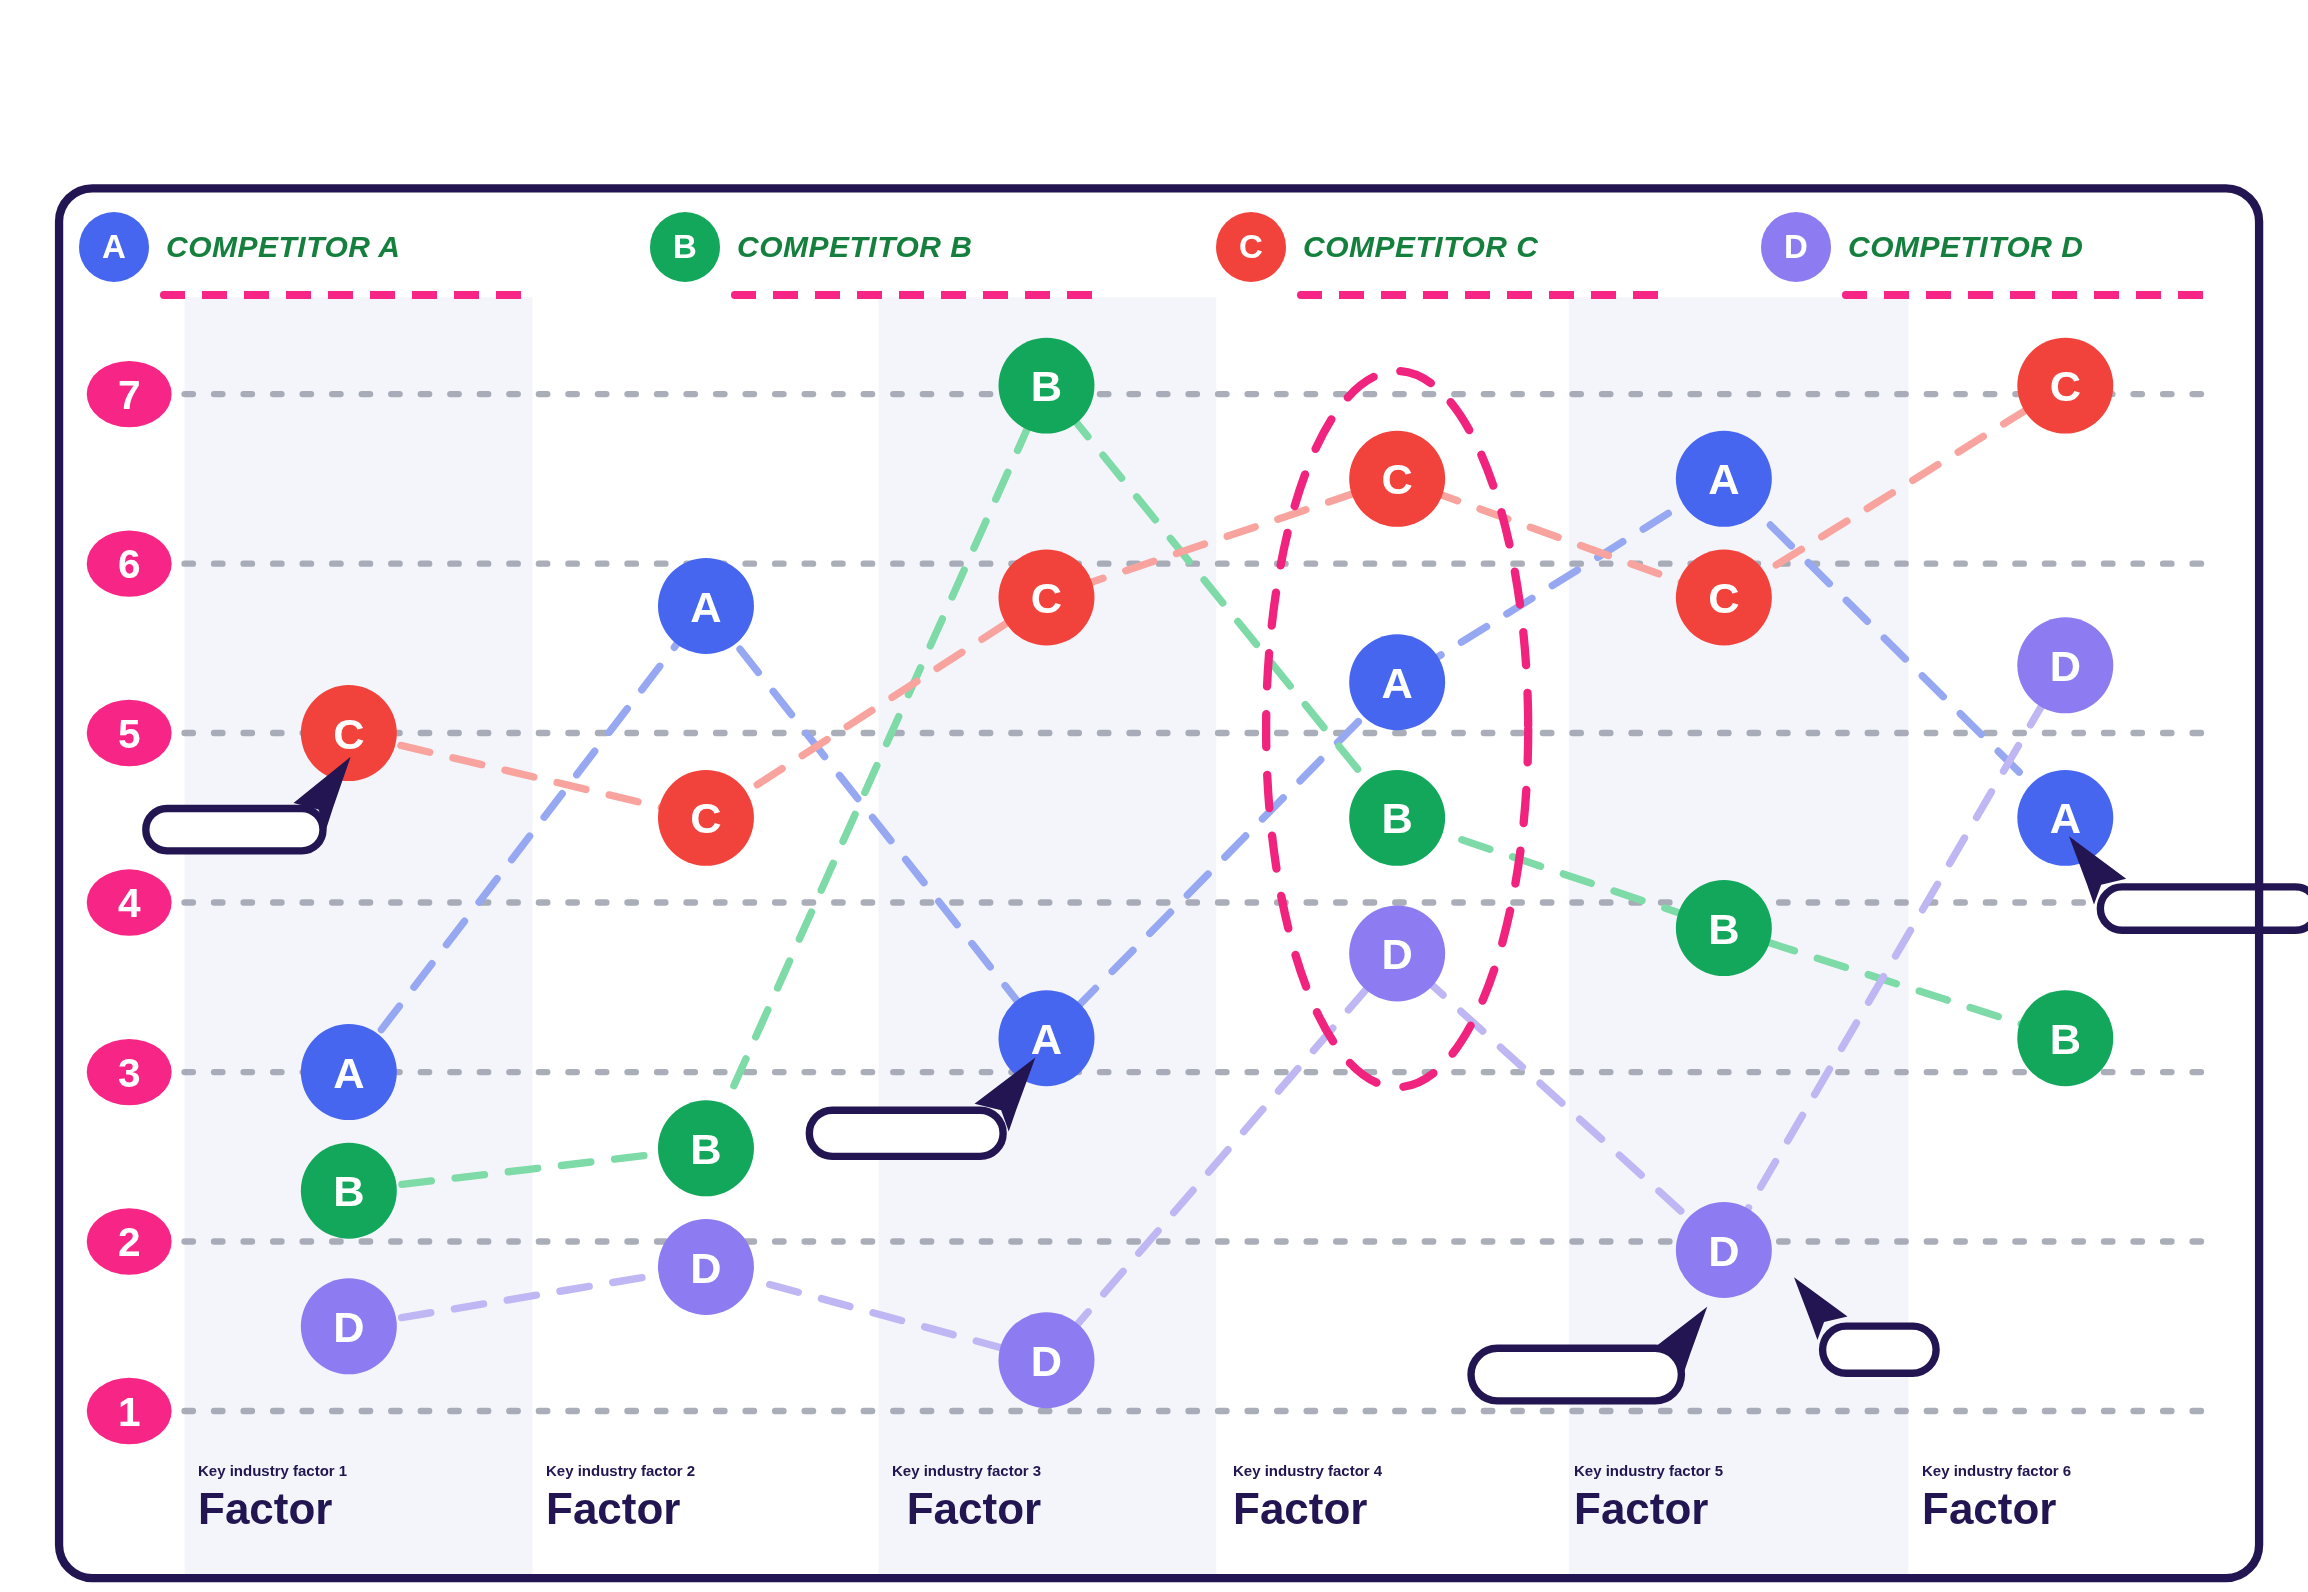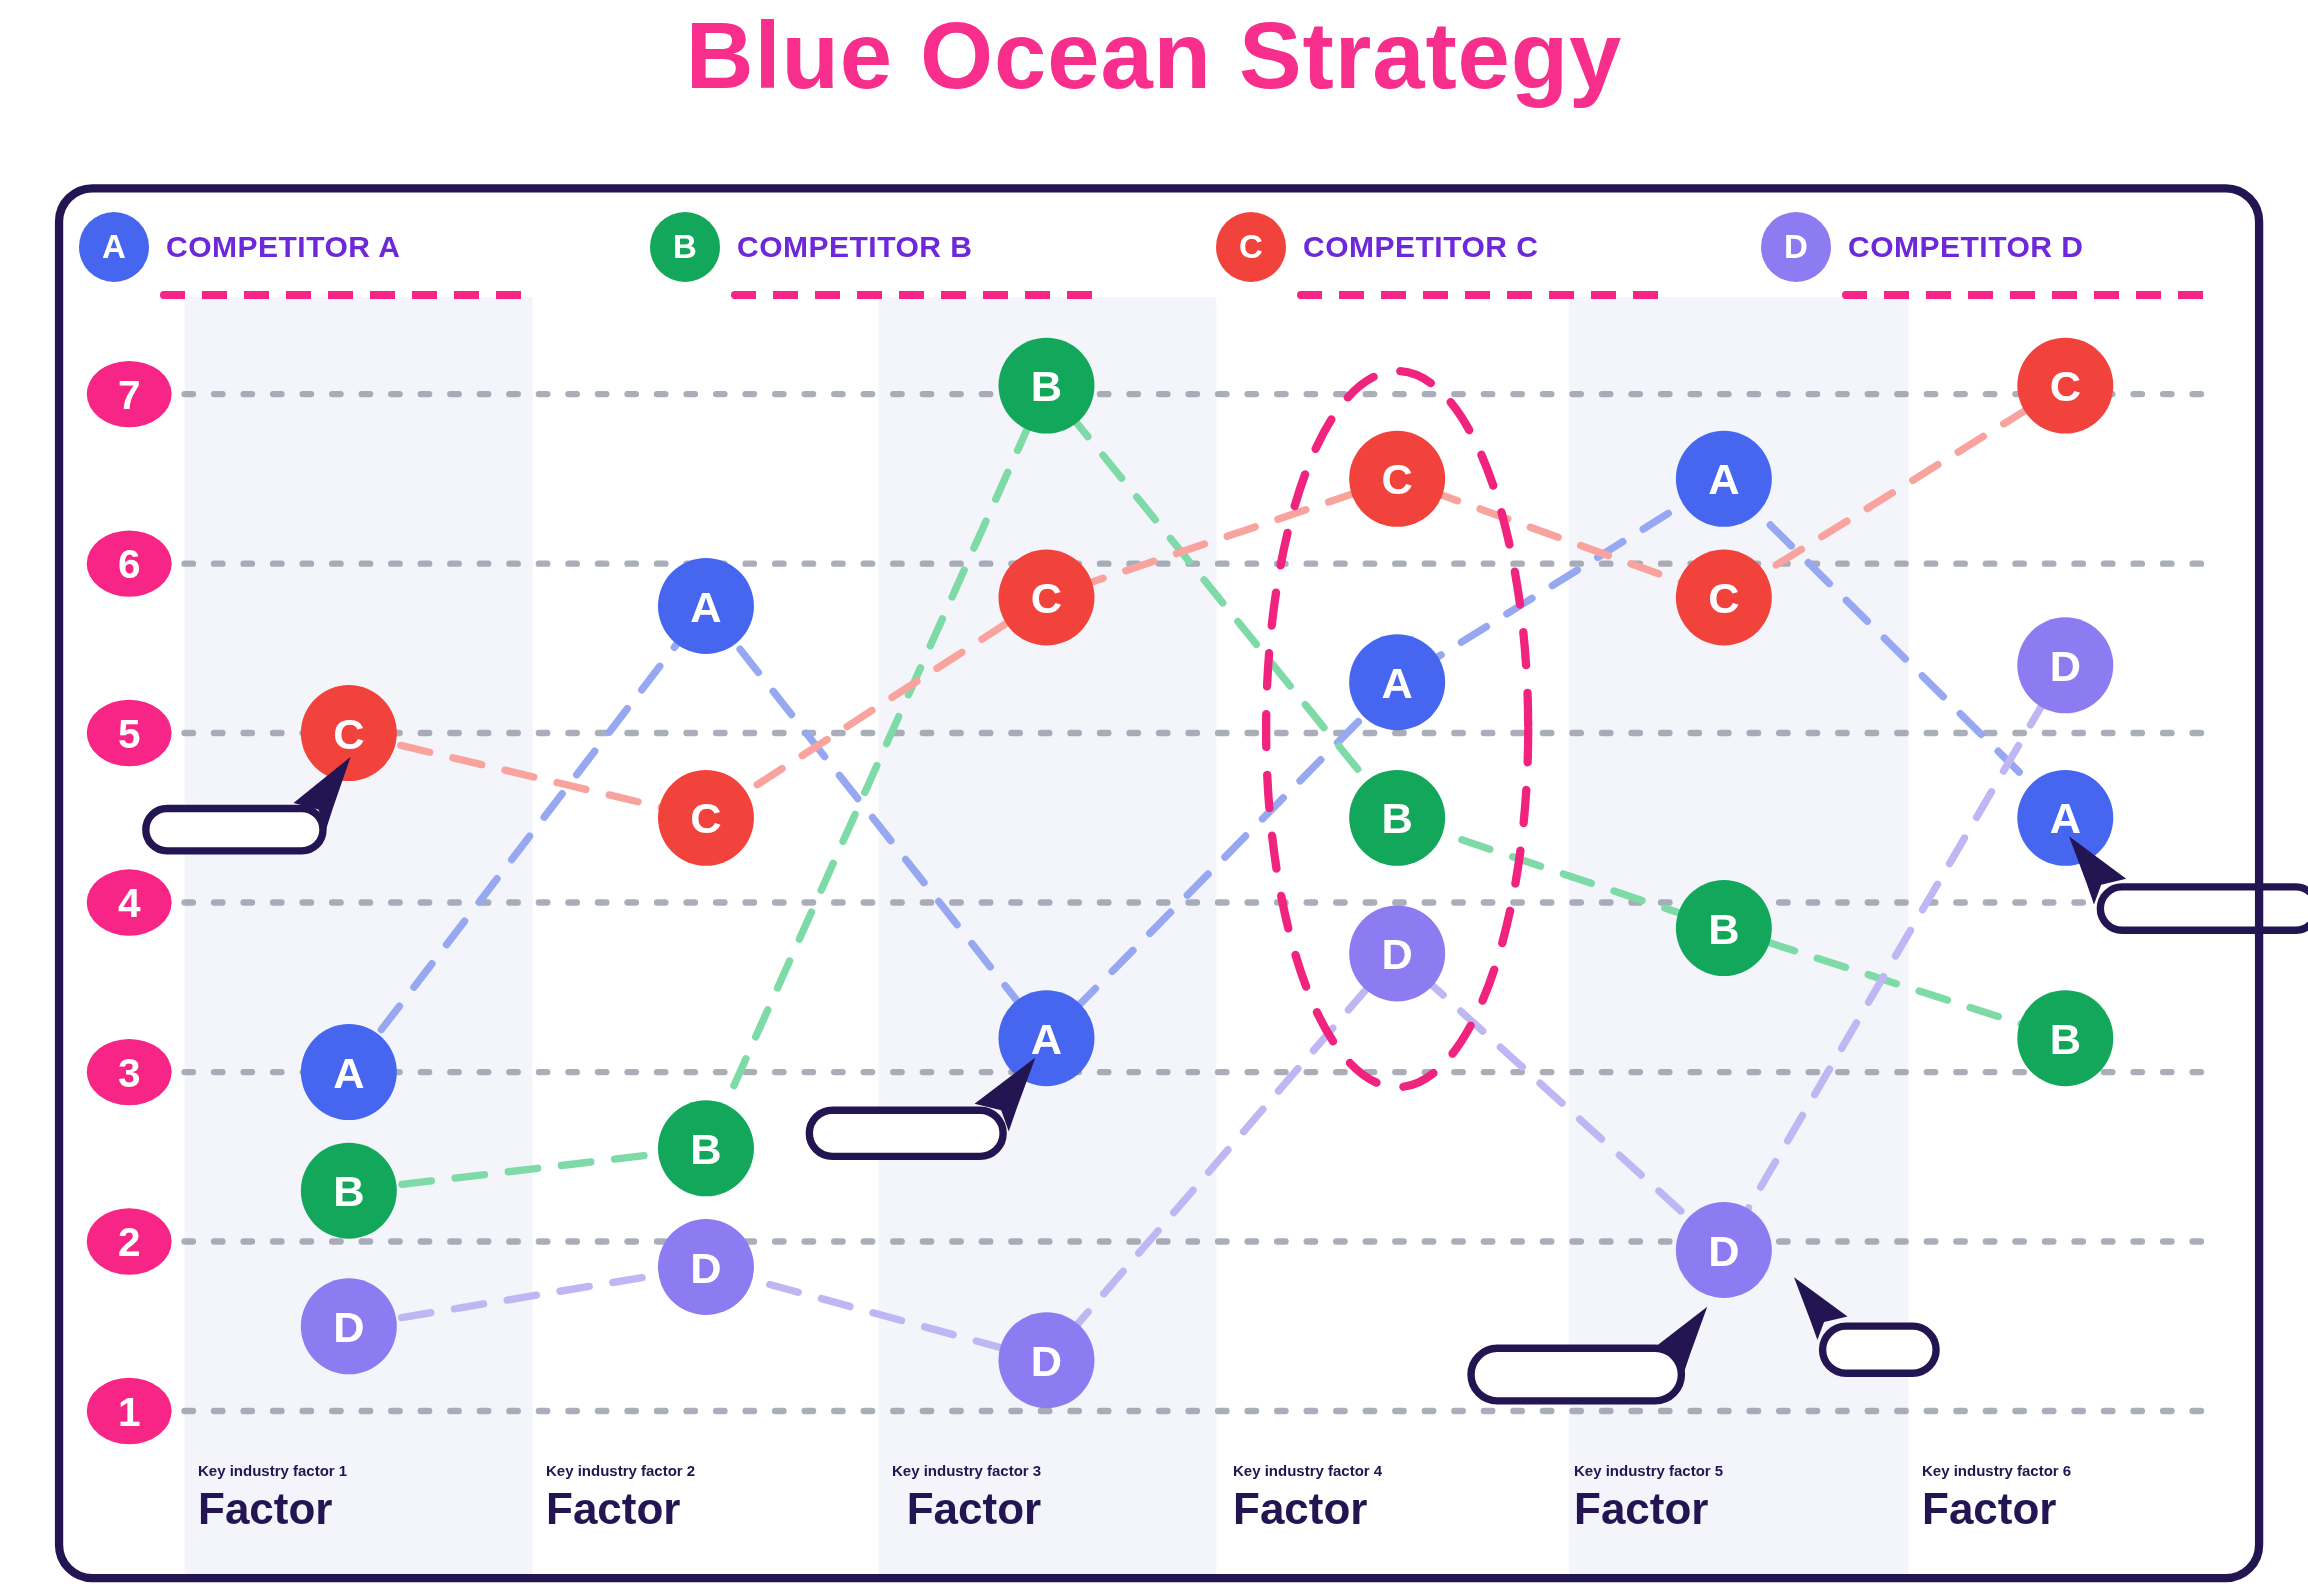--- a/index.html
+++ b/index.html
@@ -15,37 +15,36 @@
   .chart-svg{position:absolute;left:0;top:0;}
 
   .legend-item{position:absolute;top:212px;height:120px;}
   .legend-dot{
     position:absolute;left:0;top:0;width:70px;height:70px;border-radius:50%;
     display:flex;align-items:center;justify-content:center;
     color:#ffffff;font-size:33px;font-weight:800;
   }
   .legend-label{
     position:absolute;left:87px;top:0;height:70px;line-height:70px;
-    font-size:30px;font-weight:800;letter-spacing:0.5px;color:#6d28d9;white-space:nowrap;
+    font-size:30px;font-weight:800;letter-spacing:0.5px;color:#15803d;white-space:nowrap;font-style:italic;
   }
   .legend-underline{
     position:absolute;left:81px;top:79px;width:375px;height:8.3px;border-radius:3.7px;
     background:repeating-linear-gradient(90deg,#F72585 0 25px,rgba(0,0,0,0) 25px 42px);
   }
 
   .factor{position:absolute;top:1462px;color:#221551;white-space:nowrap;}
   .factor-kicker{font-size:15px;font-weight:700;margin:0 0 4.6px 0;}
   .factor-name{font-size:44px;font-weight:800;}
 </style>
 </head>
 <body>
 
 <div class="canvas">
 
-  <h1 class="title">Blue Ocean Strategy</h1>
 
   <svg id="chart" class="chart-svg" width="2308" height="1592" viewBox="0 0 2501 1725">
       <rect x="200" y="322" width="377" height="1388" fill="#F4F5FB"></rect>
       <rect x="952" y="322" width="366" height="1388" fill="#F4F5FB"></rect>
       <rect x="1700" y="322" width="368" height="1388" fill="#F4F5FB"></rect>
       <line x1="200" y1="1529.0" x2="2398" y2="1529.0" stroke="#9BA0AD" stroke-width="7" stroke-linecap="round" stroke-dasharray="9 23" opacity="0.85"></line>
       <line x1="200" y1="1345.3" x2="2398" y2="1345.3" stroke="#9BA0AD" stroke-width="7" stroke-linecap="round" stroke-dasharray="9 23" opacity="0.85"></line>
       <line x1="200" y1="1161.7" x2="2398" y2="1161.7" stroke="#9BA0AD" stroke-width="7" stroke-linecap="round" stroke-dasharray="9 23" opacity="0.85"></line>
       <line x1="200" y1="978.0" x2="2398" y2="978.0" stroke="#9BA0AD" stroke-width="7" stroke-linecap="round" stroke-dasharray="9 23" opacity="0.85"></line>
       <line x1="200" y1="794.3" x2="2398" y2="794.3" stroke="#9BA0AD" stroke-width="7" stroke-linecap="round" stroke-dasharray="9 23" opacity="0.85"></line>

